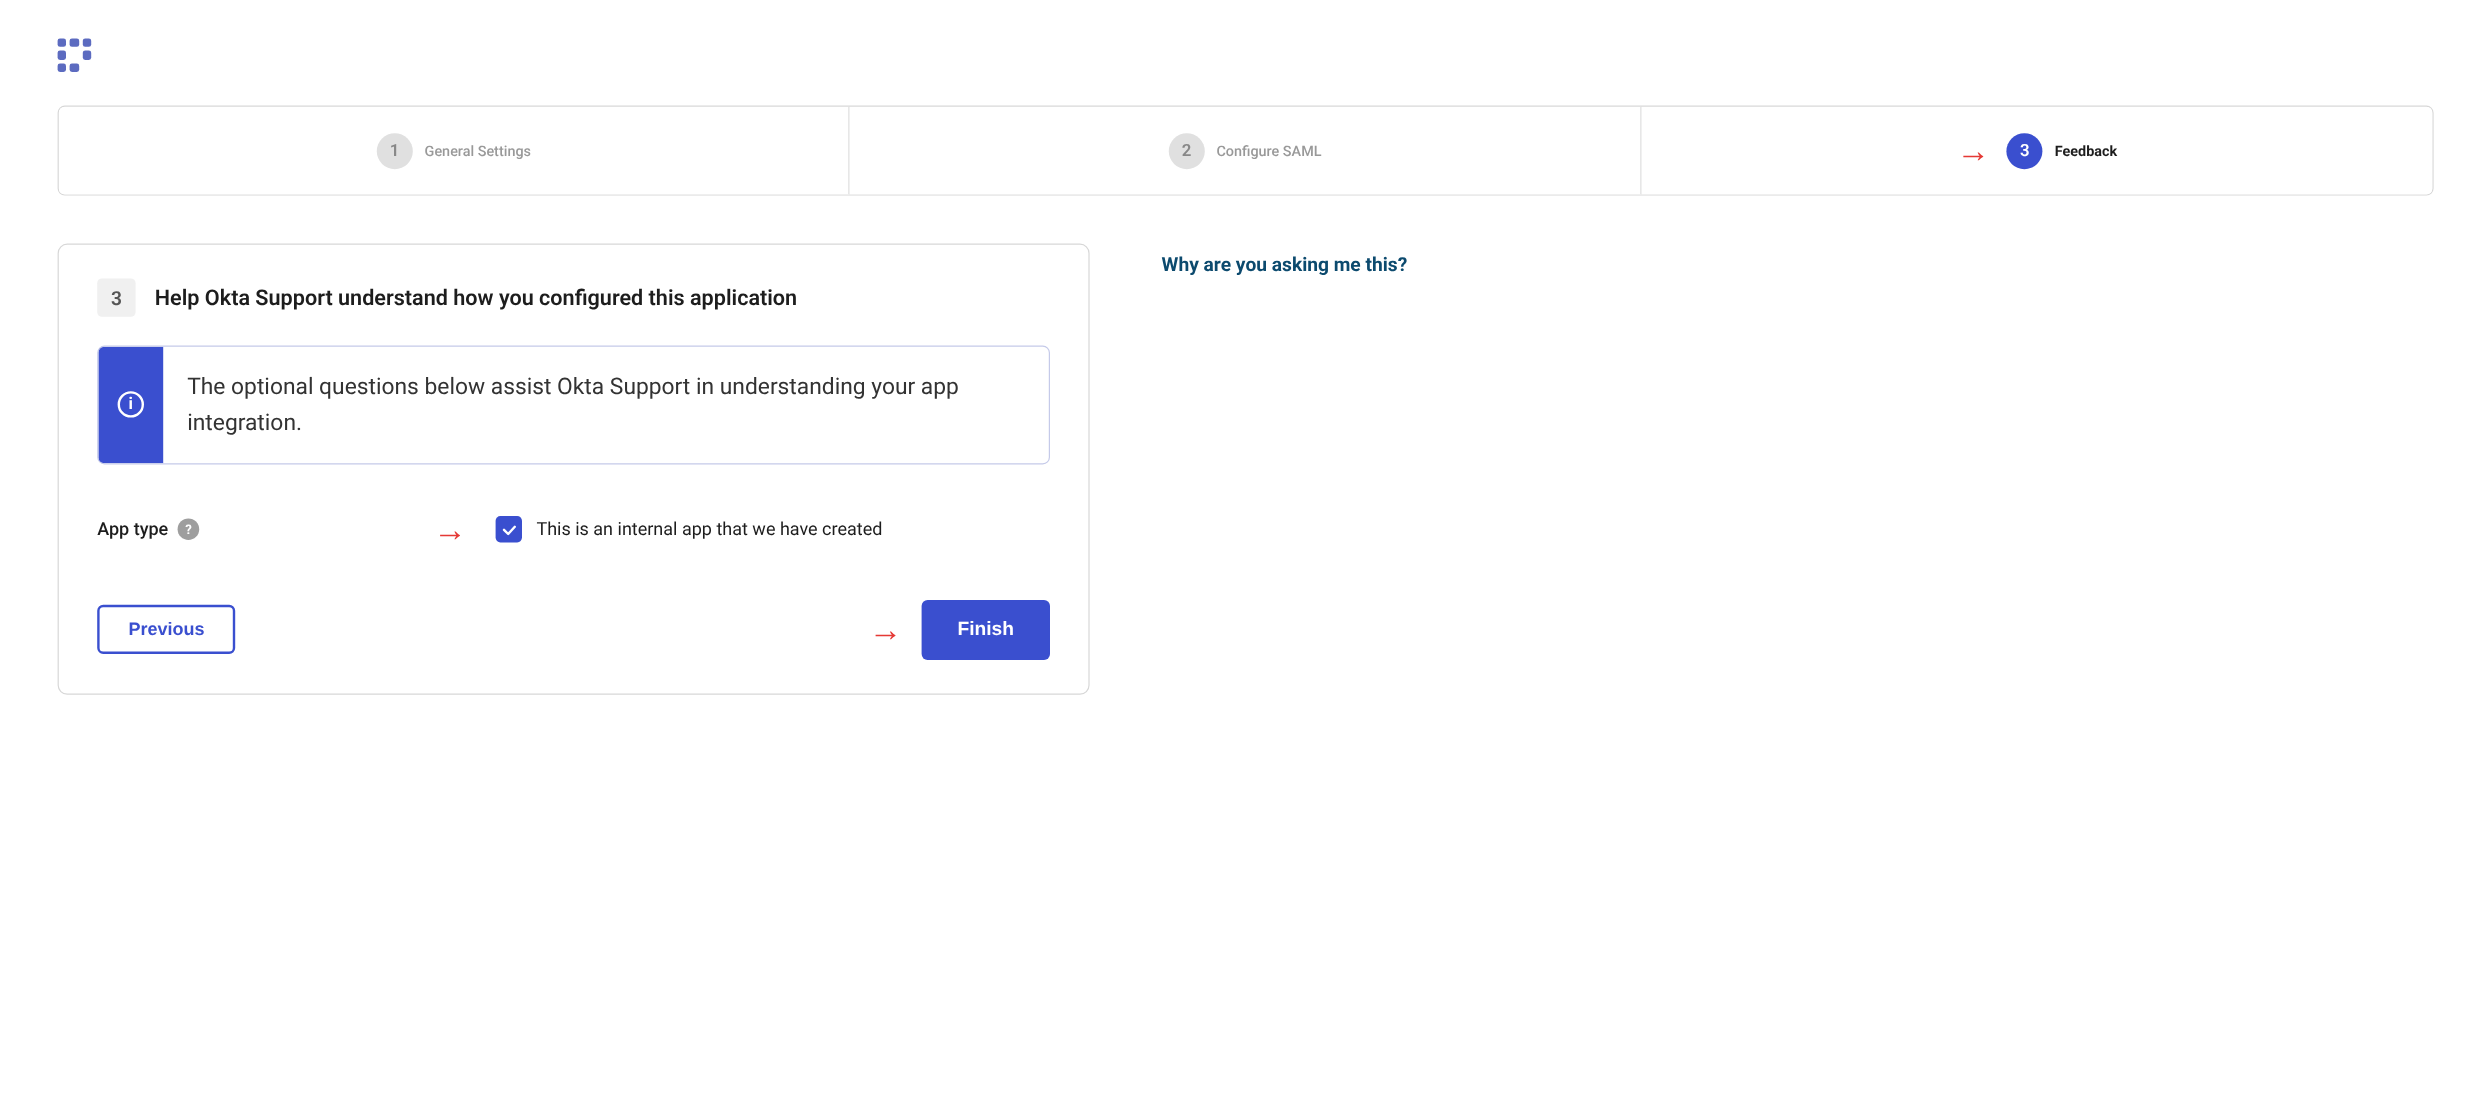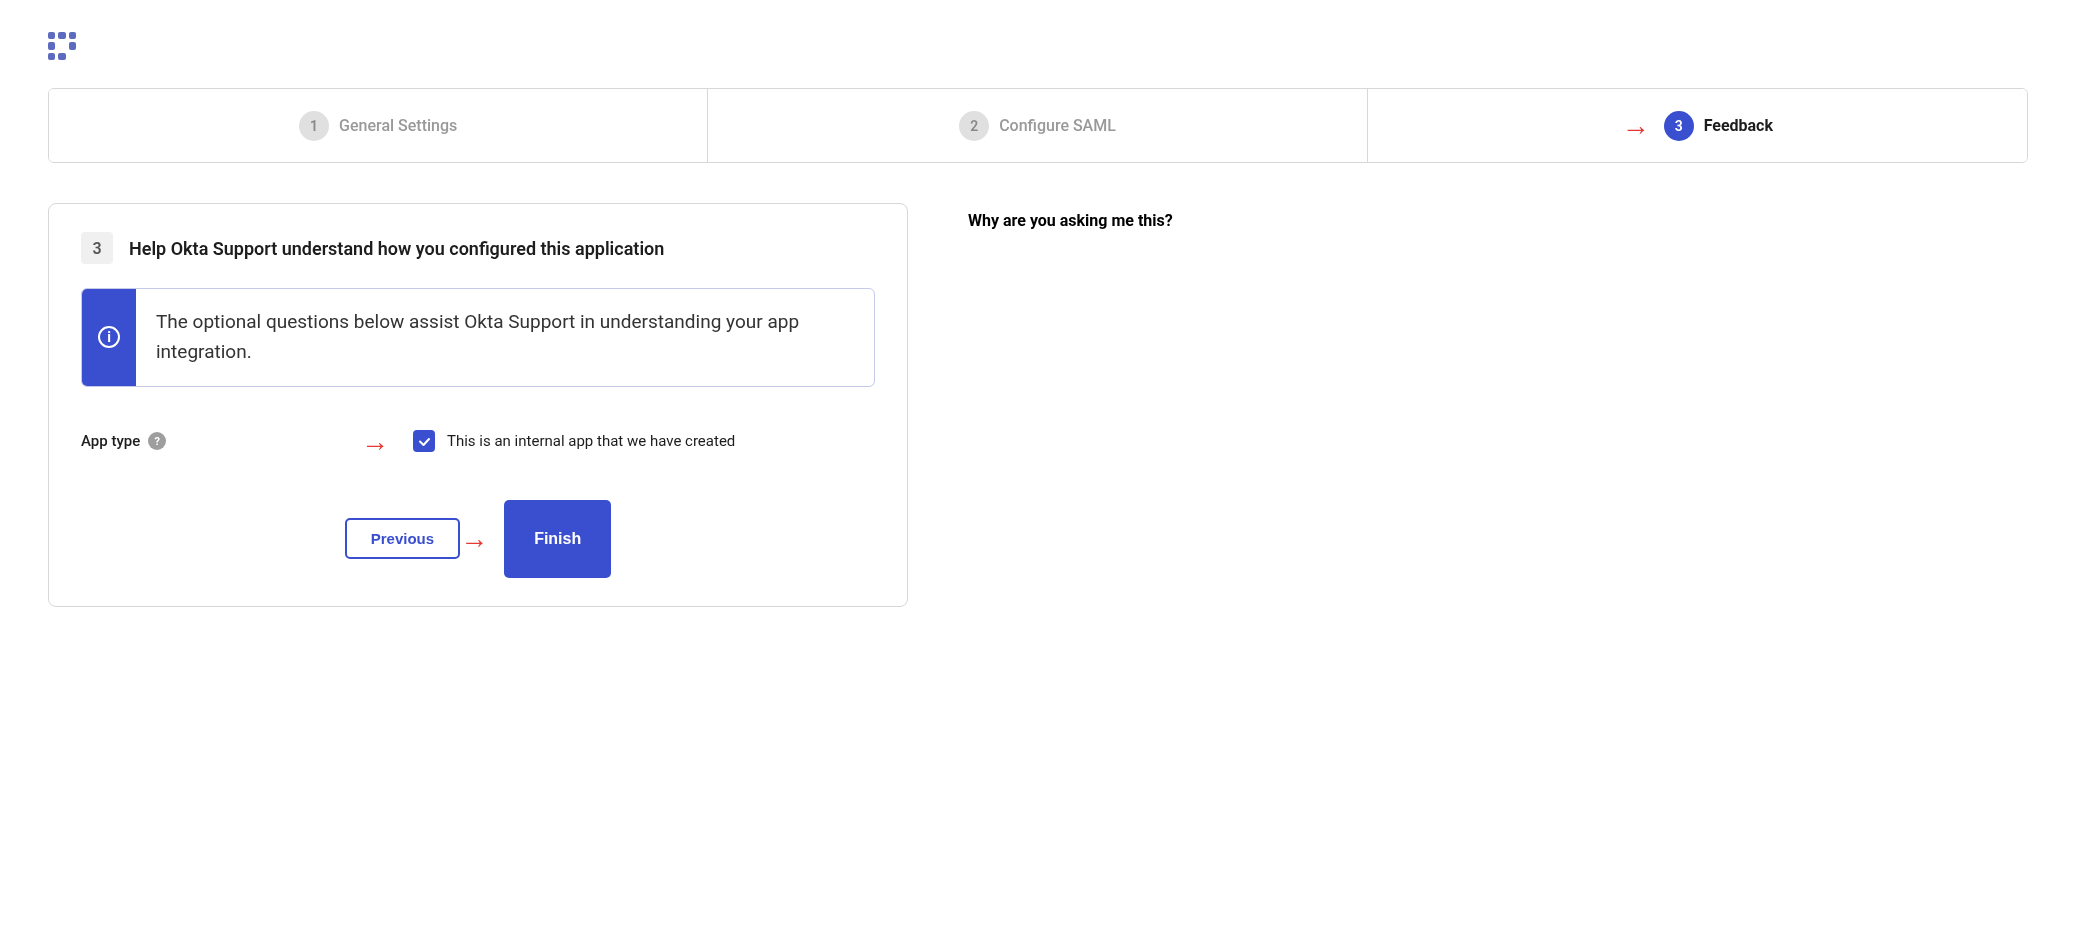--- a/index.html
+++ b/index.html
@@ -75,21 +75,21 @@
     }
     .step-number.inactive {
       background: #e0e0e0;
       color: #888;
     }
     .step-number.active {
       background: #3a4fcf;
       color: #fff;
     }
     .step-label {
-      font-size: 16px;
+      font-size: 12px;
       font-weight: 500;
     }
     .step-label.inactive { color: #999; }
     .step-label.active { color: #1d1d1d; font-weight: 700; }
 
     .step-arrow {
       color: #e53935;
       font-size: 28px;
       margin-right: 4px;
     }
@@ -228,21 +228,21 @@
     }
     .checkbox-label {
       font-size: 15px;
       color: #1d1d1d;
     }
 
     
     .card-footer {
       display: flex;
       align-items: center;
-      justify-content: center;
+      justify-content: space-between;
     }
     .btn-previous {
       border: 2px solid #3a4fcf;
       background: #fff;
       color: #3a4fcf;
       border-radius: 5px;
       padding: 10px 24px;
       font-size: 15px;
       font-weight: 600;
       cursor: pointer;
@@ -254,36 +254,36 @@
     }
     .finish-arrow {
       color: #e53935;
       font-size: 28px;
     }
     .btn-finish {
       background: #3a4fcf;
       color: #fff;
       border: none;
       border-radius: 5px;
-      padding: 30px 30px;
+      padding: 16px 30px;
       font-size: 16px;
       font-weight: 700;
       cursor: pointer;
     }
 
     
     .sidebar {
       width: 280px;
       flex-shrink: 0;
       padding-top: 8px;
     }
     .sidebar-title {
       font-size: 16px;
       font-weight: 700;
-      color: #000000;
+      color: #0c4a6e;
       margin-bottom: 12px;
     }
     .sidebar-text {
       font-size: 15px;
       color: #444;
       line-height: 1.6;
     }
   </style>
 </head>
 <body>

